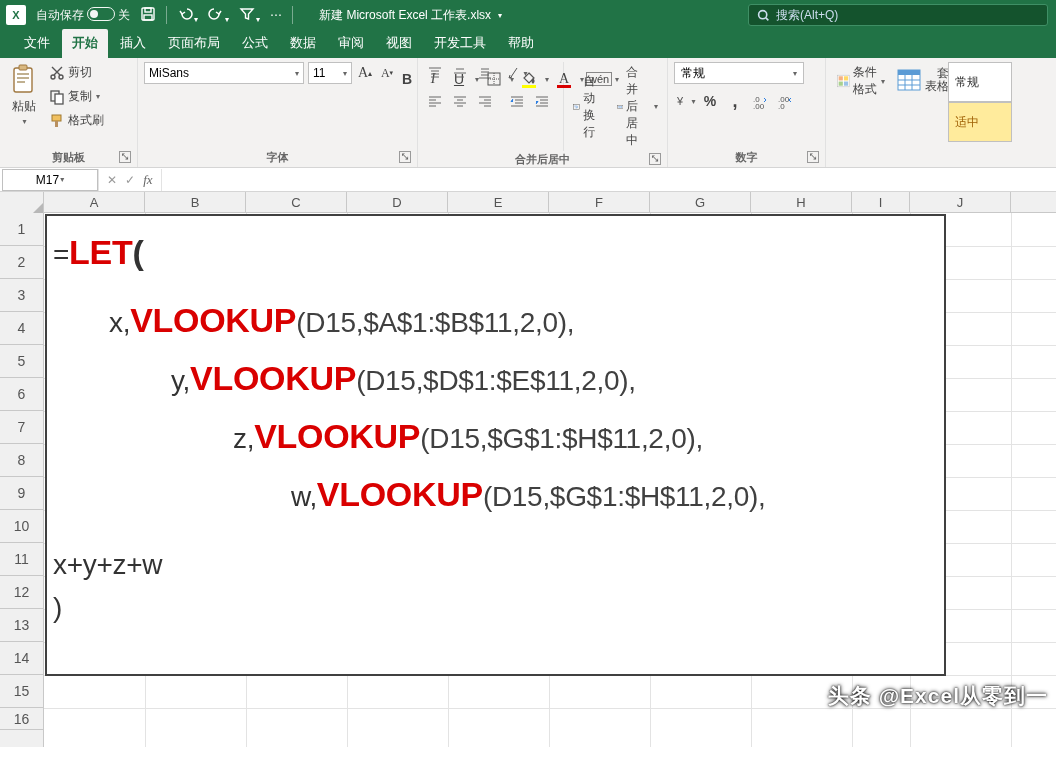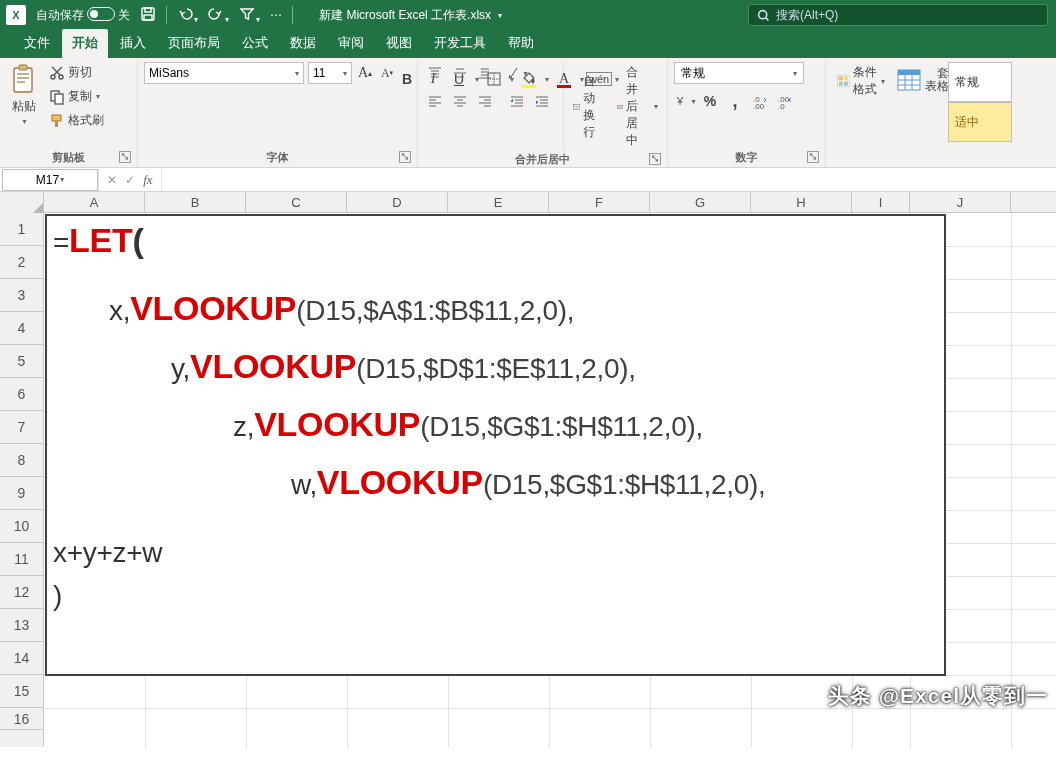--- a/index.html
+++ b/index.html
@@ -77,21 +77,21 @@
   .rows { display:flex; height:534px; }
   .rowhs { display:flex; flex-direction:column; width:44px; background:#f0f0f0; border-right:1px solid #c8c8c8; }
   .rowh { height:33px; border-bottom:1px solid #c8c8c8; text-align:center; font-size:14px; color:#555; line-height:33px; }
   .rowh.last { height:22px; line-height:22px; }
   .cells { flex:1; position:relative; }
   .gridlines-v, .gridlines-h { position:absolute; inset:0; pointer-events:none; }
   .vline { position:absolute; top:0; bottom:0; width:1px; background:#e3e3e3; }
   .hline { position:absolute; left:0; right:0; height:1px; background:#e3e3e3; }
 
   
-  .content { position:absolute; left:1px; top:1px; width:901px; height:462px; border:2px solid #404040; background:#fff; padding:8px 6px; font-family:Arial,"MiSans",sans-serif; color:#333; font-size:28px; line-height:33px; letter-spacing:-.3px; }
+  .content { position:absolute; left:1px; top:1px; width:901px; height:462px; border:2px solid #404040; background:#fff; padding:20px 6px; font-family:Arial,"MiSans",sans-serif; color:#333; font-size:28px; line-height:33px; letter-spacing:-.3px; }
   .content .kw { color:#d90000; font-weight:700; }
   .content .big { font-size:34px; font-weight:700; }
   .content .row1 { }
   .content .r2 { margin-top:33px; padding-left:56px; }
   .content .r3 { margin-top:23px; padding-left:118px; }
   .content .r4 { margin-top:23px; padding-left:180px; }
   .content .r5 { margin-top:23px; padding-left:238px; }
   .content .r6 { margin-top:35px; }
   .content .r7 { margin-top:10px; }
   .content .args { color:#404040; }

